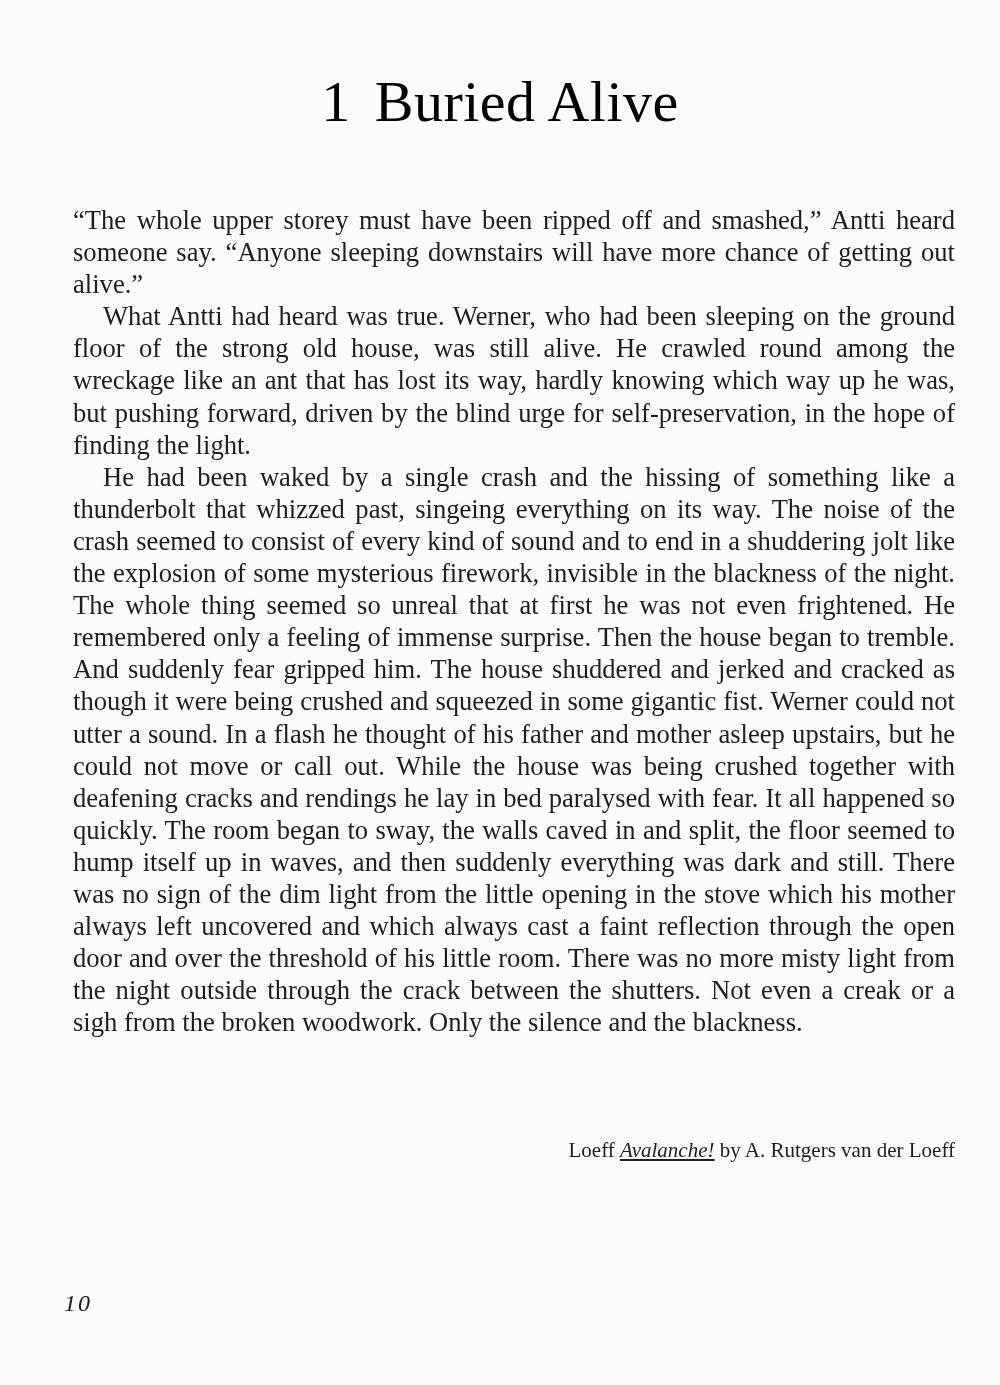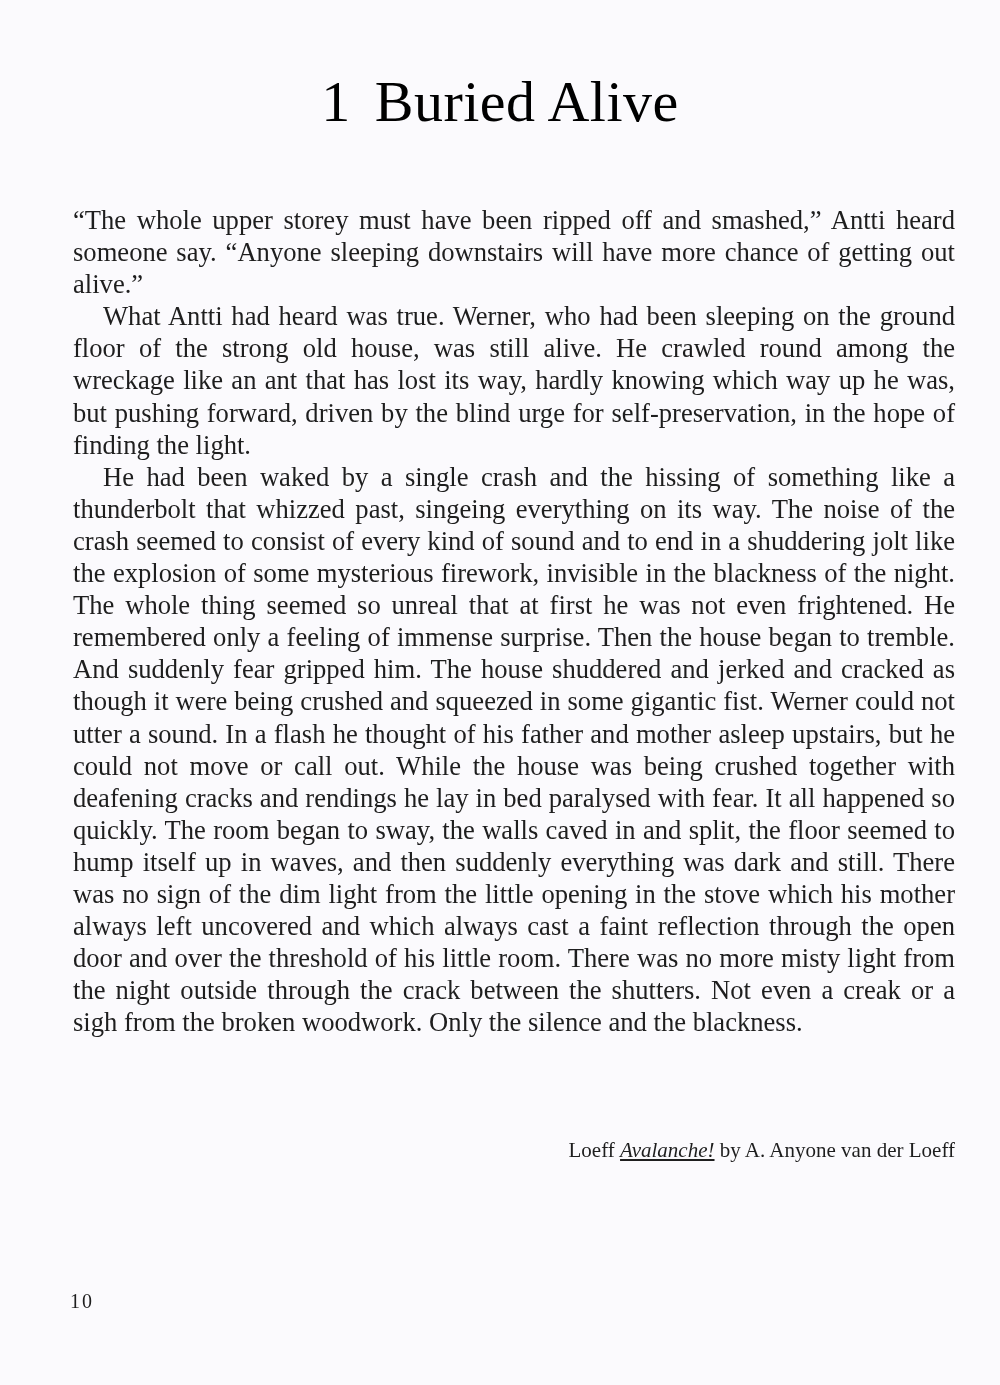--- a/index.html
+++ b/index.html
@@ -33,35 +33,36 @@
     .body-text p { margin: 0; text-indent: 0; }
     .body-text p.indent { text-indent: 30px; }
     .attribution {
       position: absolute;
       top: 1138px; right: 45px;
       font-size: 21px;
     }
     .attribution i { font-style: italic; text-decoration: underline; }
     .page-number {
       position: absolute;
-      top: 1290px; left: 70px;
-      font-size: 20px;
+      top: 1290px; left: 64px;
+      font-size: 24px;
+      font-style: italic;
       letter-spacing: 2px;
     }
   </style>
 </head>
 <body>
 
 <h1 class="title">
   <span class="num">1</span><span>Buried Alive</span>
 </h1>
 
 <div class="body-text">
   <p>“The whole upper storey must have been ripped off and smashed,” Antti heard someone say. “Anyone sleeping downstairs will have more chance of getting out alive.”</p>
   <p class="indent">What Antti had heard was true. Werner, who had been sleeping on the ground floor of the strong old house, was still alive. He crawled round among the wreckage like an ant that has lost its way, hardly knowing which way up he was, but pushing forward, driven by the blind urge for self-preservation, in the hope of finding the light.</p>
   <p class="indent">He had been waked by a single crash and the hissing of something like a thunderbolt that whizzed past, singeing everything on its way. The noise of the crash seemed to consist of every kind of sound and to end in a shuddering jolt like the explosion of some mysterious firework, invisible in the blackness of the night. The whole thing seemed so unreal that at first he was not even frightened. He remembered only a feeling of immense surprise. Then the house began to tremble. And suddenly fear gripped him. The house shuddered and jerked and cracked as though it were being crushed and squeezed in some gigantic fist. Werner could not utter a sound. In a flash he thought of his father and mother asleep upstairs, but he could not move or call out. While the house was being crushed together with deafening cracks and rendings he lay in bed paralysed with fear. It all happened so quickly. The room began to sway, the walls caved in and split, the floor seemed to hump itself up in waves, and then suddenly everything was dark and still. There was no sign of the dim light from the little opening in the stove which his mother always left uncovered and which always cast a faint reflection through the open door and over the threshold of his little room. There was no more misty light from the night outside through the crack between the shutters. Not even a creak or a sigh from the broken woodwork. Only the silence and the blackness.</p>
 </div>
 
 <div class="attribution">
-  <span>Loeff </span><i>Avalanche!</i><span> by A. Anyone van der Loeff</span>
+  <span>Loeff </span><i>Avalanche!</i><span> by A. Rutgers van der Loeff</span>
 </div>
 
 <div class="page-number">10</div>
 
 </body></html>

